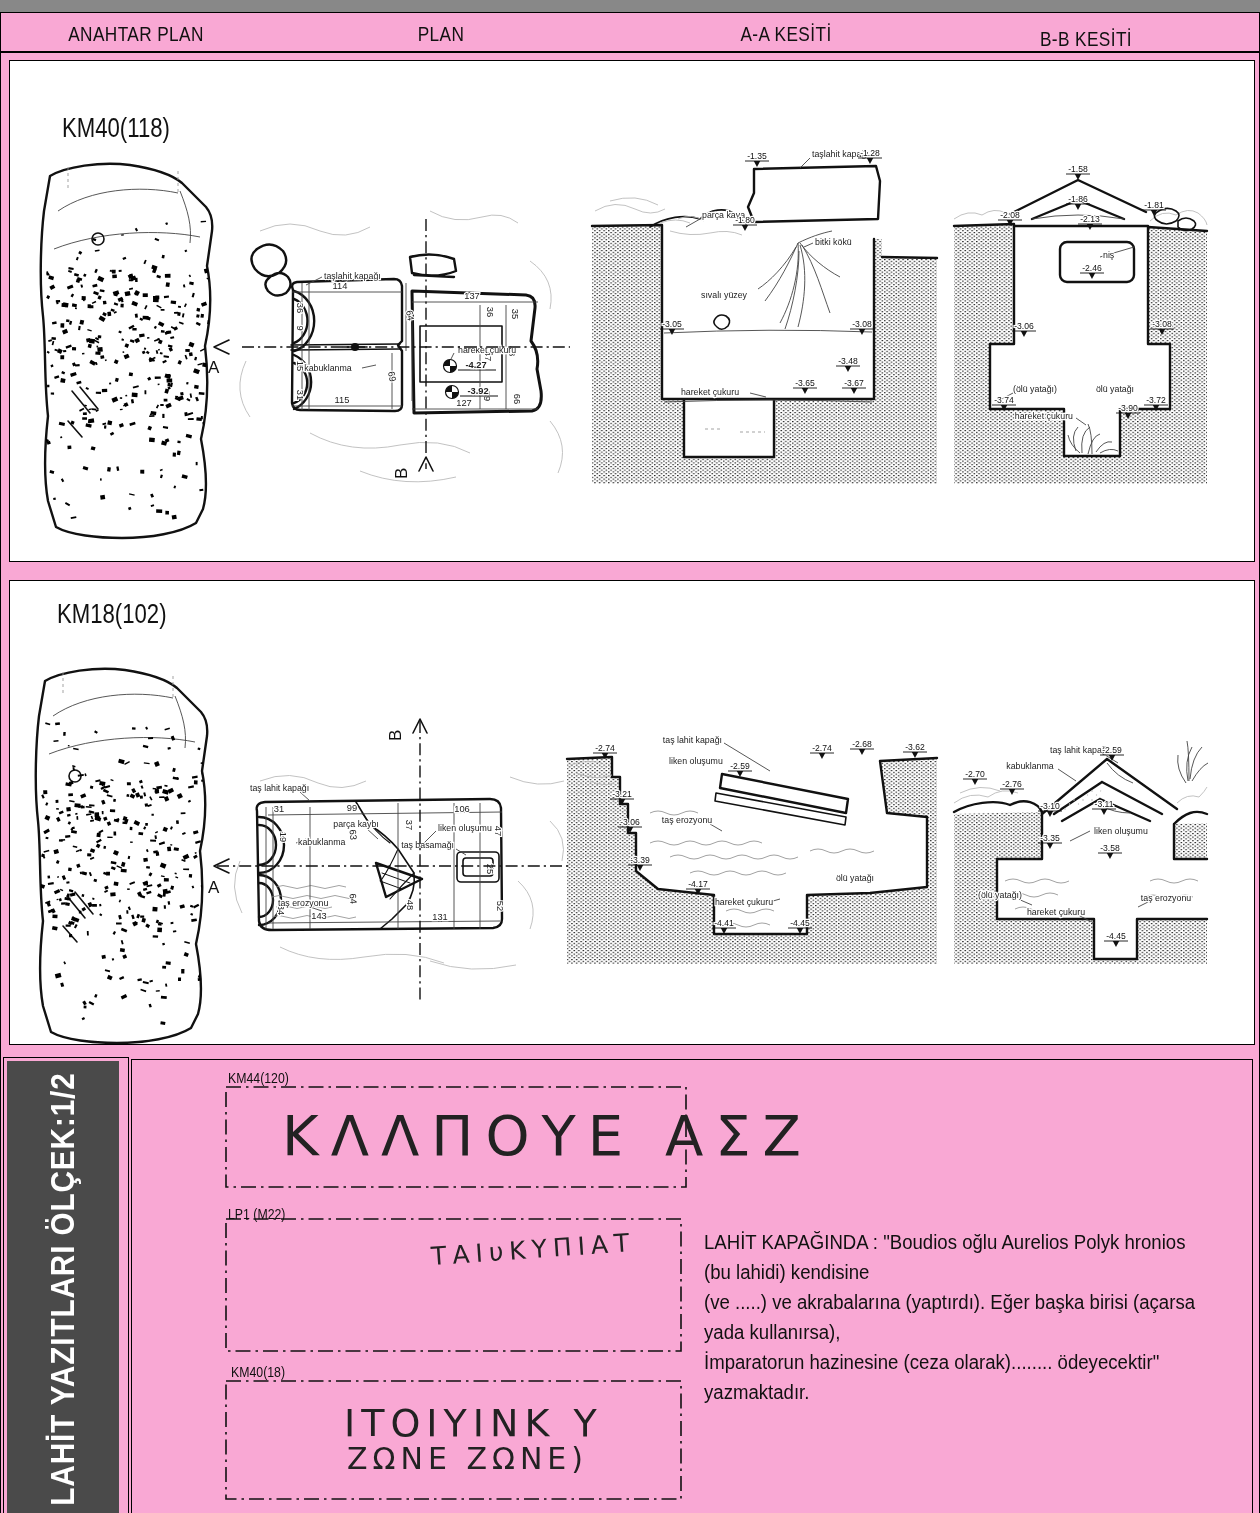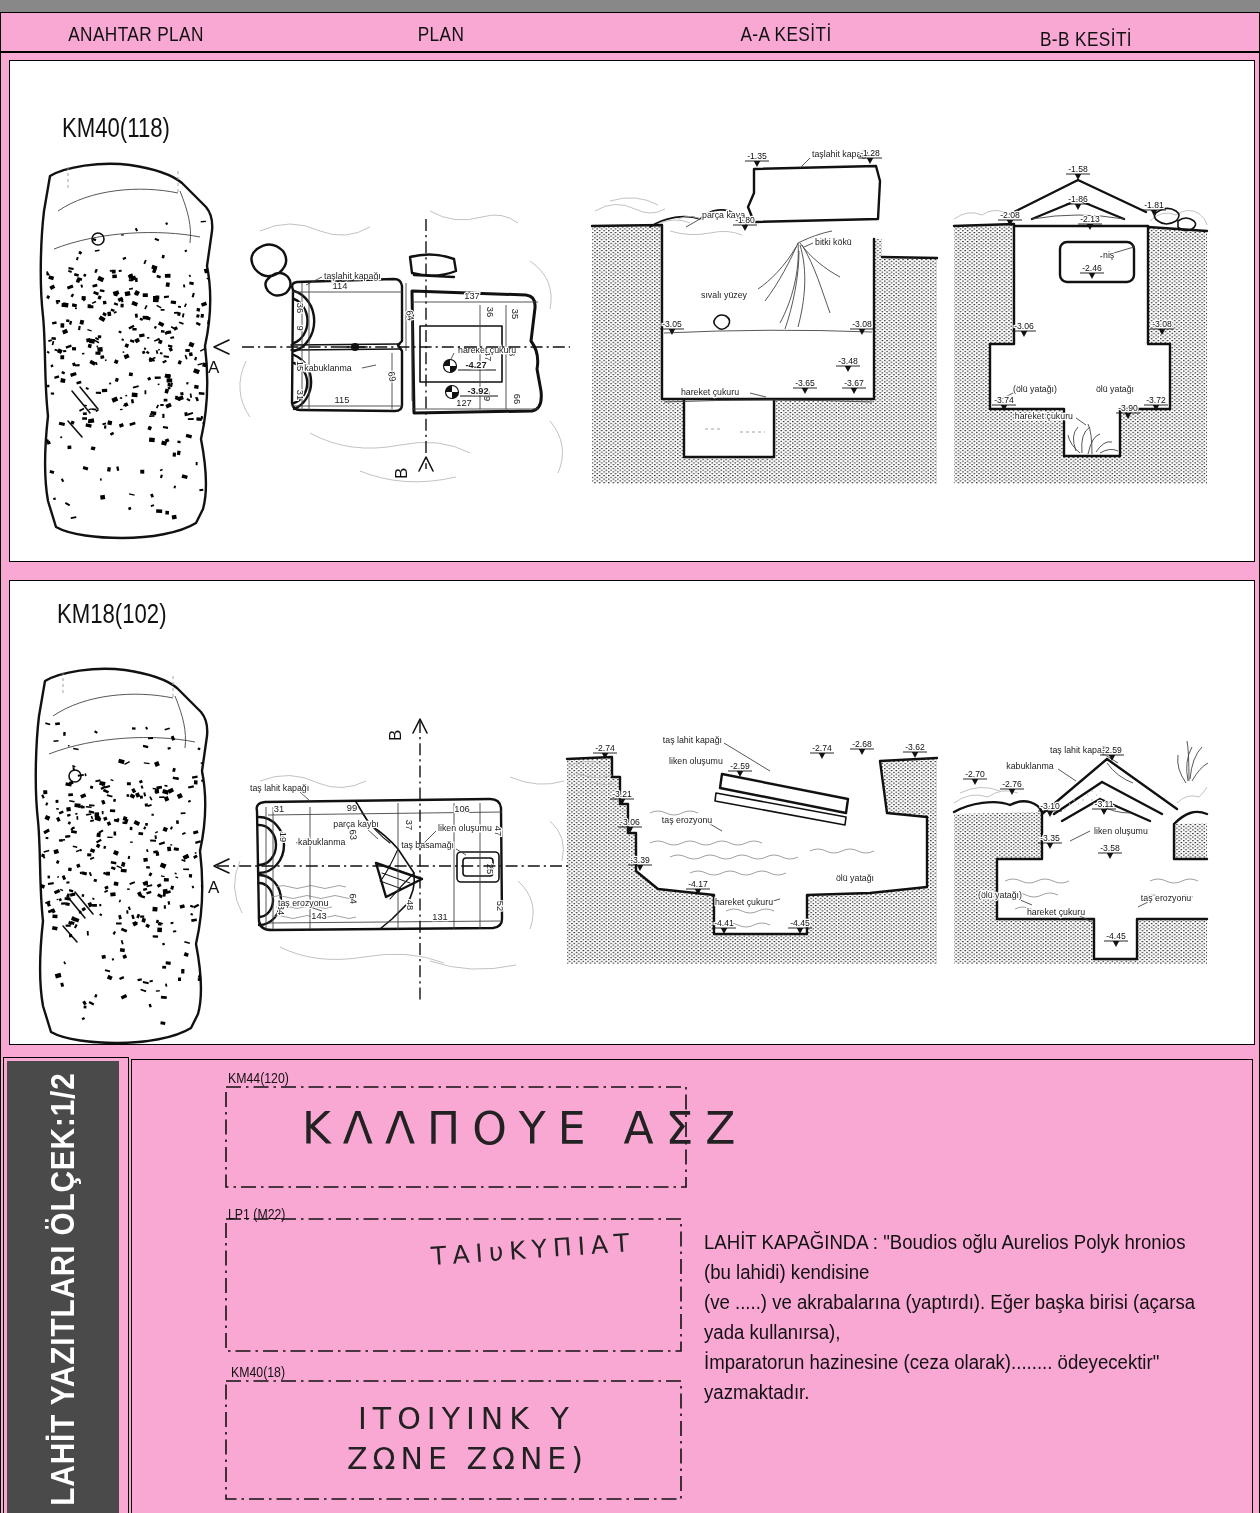--- a/index.html
+++ b/index.html
@@ -1158,22 +1158,22 @@
   <svg class="abs" style="left:0;top:1040px" width="1260" height="473" viewBox="0 0 1260 473">
     <rect x="225" y="34" width="460" height="100" fill="none" stroke="#111" stroke-width="1.6" stroke-dasharray="15 5 2.5 5"></rect>
     <rect x="225" y="166" width="455" height="132" fill="none" stroke="#111" stroke-width="1.6" stroke-dasharray="15 5 2.5 5"></rect>
     <rect x="225" y="328" width="455" height="118" fill="none" stroke="#111" stroke-width="1.6" stroke-dasharray="15 5 2.5 5"></rect>
   </svg>
 
   <div class="abs boxlabel condl" style="left:227px;top:1056px">KM44(120)</div>
   <div class="abs boxlabel condl" style="left:227px;top:1192px">LP1 (M22)</div>
   <div class="abs boxlabel condl" style="left:230px;top:1350px">KM40(18)</div>
 
-  <div class="abs greek" style="left:301px;top:1090px;font-size:44px;letter-spacing:12px">ΚΛΛΠΟΥΕ    ΑΣΖ</div>
+  <div class="abs greek" style="left:281px;top:1090px;font-size:56px;letter-spacing:12px">ΚΛΛΠΟΥΕ    ΑΣΖ</div>
   <div class="abs greek" style="left:430px;top:1222px;font-size:25px;letter-spacing:6px;transform:rotate(-4deg)">ΤΑΙυΚΥΠΙΑΤ</div>
-  <div class="abs greek" style="left:357px;top:1388px;font-size:30px;letter-spacing:6px">ΙΤΟΙΥΙΝΚ Υ</div>
+  <div class="abs greek" style="left:343px;top:1388px;font-size:38px;letter-spacing:6px">ΙΤΟΙΥΙΝΚ Υ</div>
   <div class="abs greek" style="left:346px;top:1428px;font-size:30px;letter-spacing:5px">ΖΩΝΕ ΖΩΝΕ)</div>
 
   <div class="abs note" style="left:703px;top:1214px">LAHİT KAPAĞINDA : "Boudios oğlu Aurelios Polyk hronios (bu lahidi) kendisine
 (ve .....) ve akrabalarına (yaptırdı).  Eğer başka birisi (açarsa yada kullanırsa),
 İmparatorun hazinesine (ceza olarak)........ ödeyecektir" yazmaktadır.</div>
 
 </div>
 
 </body></html>

